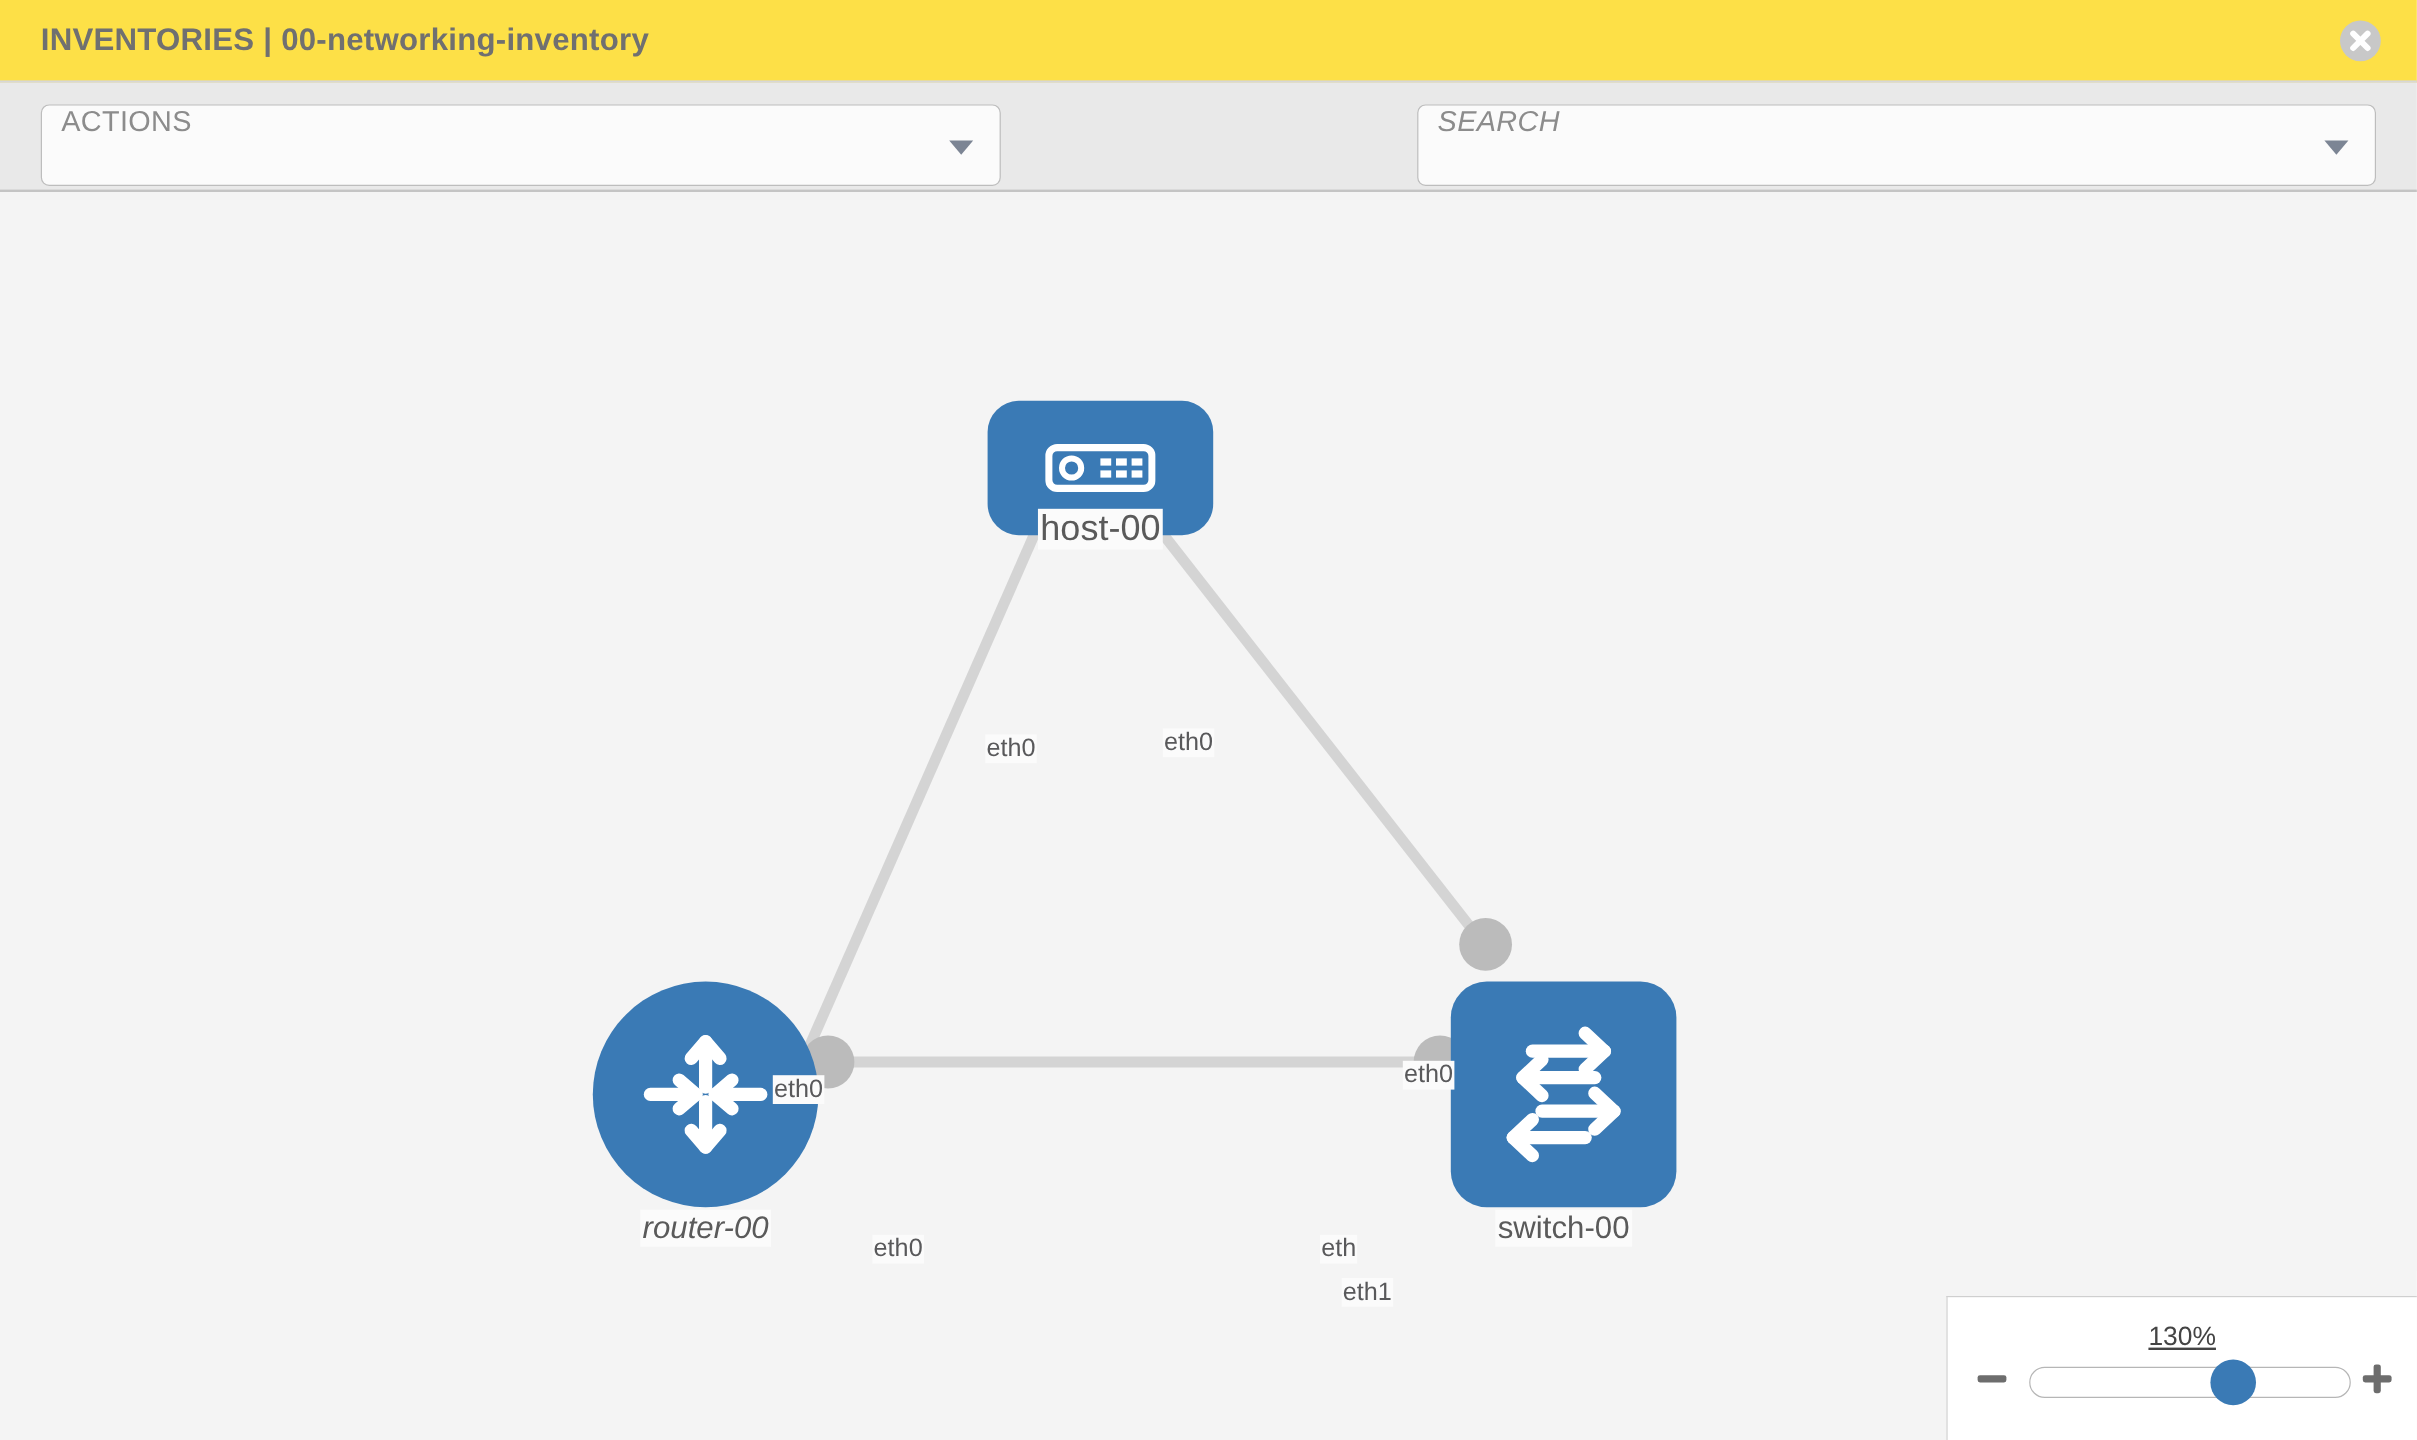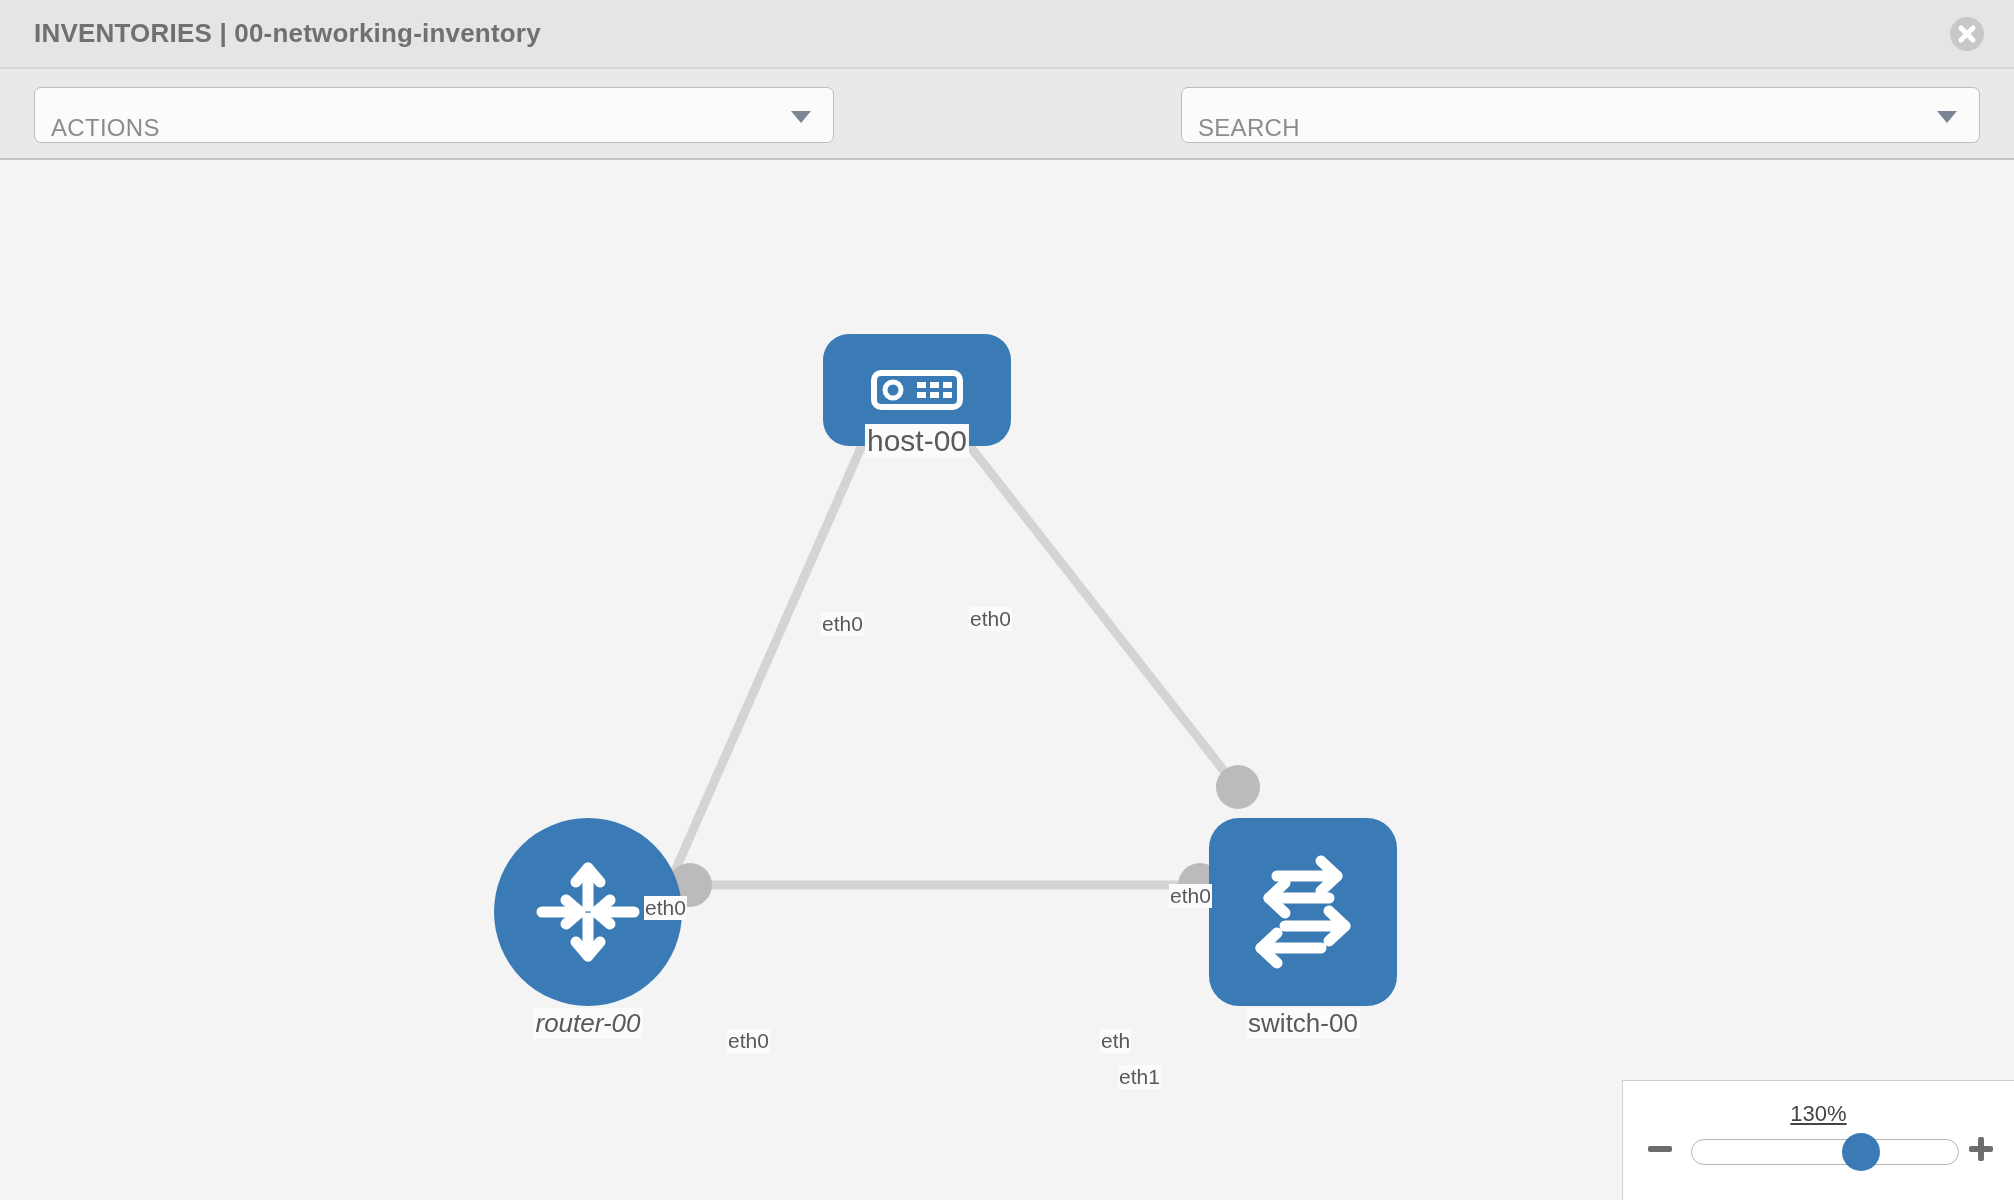--- a/index.html
+++ b/index.html
@@ -14,21 +14,21 @@
     overflow: hidden;
     position: relative;
   }
 
   
   #header {
     position: absolute;
     left: 0; top: 0;
     width: 2014px;
     height: 69px;
-    background: #e5e5e5;
+    background: #fde047;
     border-bottom: 2px solid #d7d7d7;
     box-sizing: border-box;
   }
   #page-title {
     position: absolute;
     left: 34px;
     top: 18px;
     font-size: 26px;
     font-weight: bold;
     color: #707070;
@@ -56,23 +56,23 @@
     background: #e9e9e9;
     border-bottom: 2px solid #c4c4c4;
     box-sizing: border-box;
   }
   .field {
     position: absolute;
     background: #fbfbfb;
     border: 1px solid #bdbdbd;
     border-radius: 7px;
     box-sizing: border-box;
-    height: 56px;
+    height: 68px;
     display: flex;
-    align-items: flex-end;
+    align-items: flex-start;
     cursor: pointer;
   }
   .field .placeholder {
     font-size: 24px;
     color: #8c8c8c;
     padding-left: 16px;
     letter-spacing: 0.3px;
     user-select: none;
   }
   .caret {
@@ -87,20 +87,21 @@
   }
   #actions-select {
     left: 34px;
     top: 18px;
     width: 800px;
   }
   #search-input-wrap {
     left: 1181px;
     top: 18px;
     width: 799px;
+    font-style: italic;
   }
   .tool-icon {
     position: absolute;
     top: 88px;
     width: 40px;
     height: 40px;
     cursor: pointer;
     color: #78818f;
   }
   #wrench-icon { left: 1043px; }

